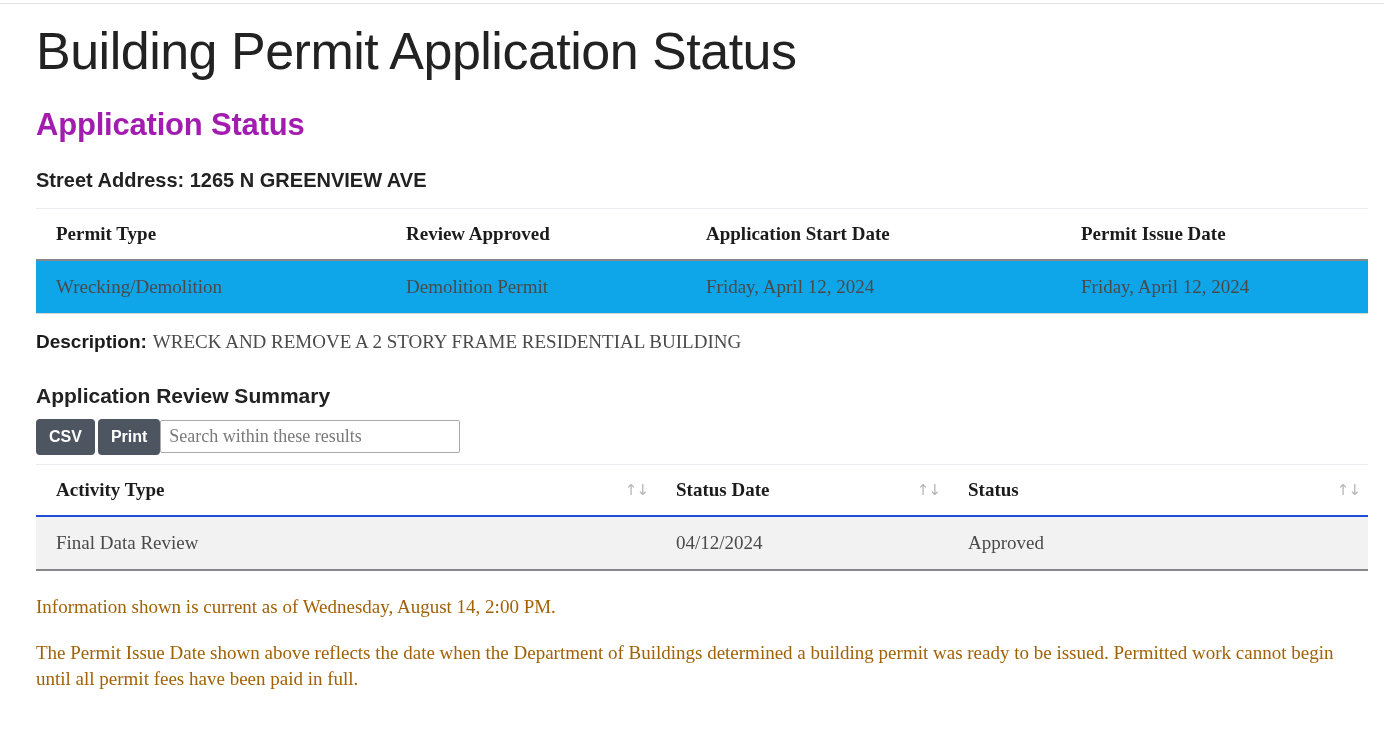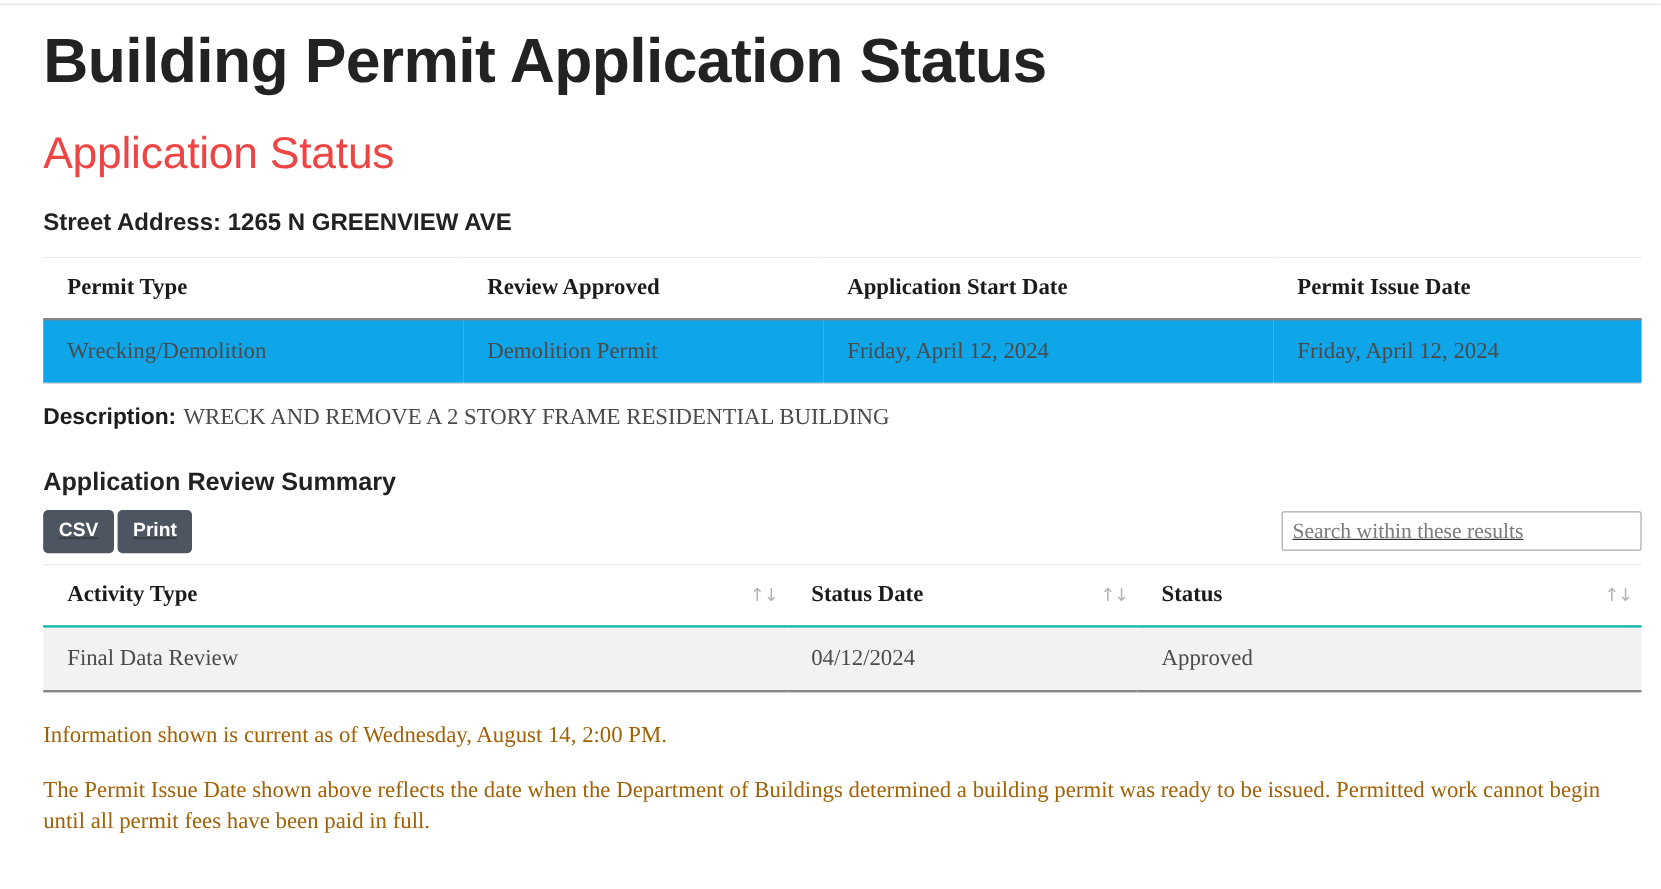--- a/index.html
+++ b/index.html
@@ -27,30 +27,30 @@
     padding: 0 16px 0 36px;
     box-sizing: border-box;
     width: 1384px;
   }
 
   
   h1.page-title {
     font-family: "Liberation Sans", "DejaVu Sans", sans-serif;
     font-size: 52px;
     line-height: 1.05;
-    font-weight: bold;
+    font-weight: normal;
     color: #222222;
     margin: 24px 0 0 0;
     letter-spacing: -0.5px;
   }
   h2.section-title {
     font-family: "Liberation Sans", "DejaVu Sans", sans-serif;
-    font-size: 37px;
-    font-weight: normal;
-    color: #ef4444;
+    font-size: 31px;
+    font-weight: bold;
+    color: #a21caf;
     margin: 28px 0 0 0;
     letter-spacing: -0.2px;
   }
   .street-address {
     font-family: "Liberation Sans", "DejaVu Sans", sans-serif;
     font-size: 20px;
     font-weight: bold;
     color: #222222;
     margin: 26px 0 0 0;
   }
@@ -114,24 +114,23 @@
     font-weight: bold;
     font-size: 19px;
     color: #1b1b1b;
     margin-right: 6px;
   }
 
   
   .table-toolbar {
     display: flex;
     align-items: center;
-    justify-content: space-between;
+    justify-content: flex-start;
     margin-top: 11px;
     width: 1332px;
-    text-decoration: underline;
   }
   .btn-group {
     display: flex;
     gap: 3px;
   }
   .btn {
     font-family: "Liberation Sans", "DejaVu Sans", sans-serif;
     font-size: 16px;
     font-weight: bold;
     color: #ffffff;
@@ -169,21 +168,21 @@
   }
   table.activity-table th {
     position: relative;
     padding-right: 28px;
   }
   table.activity-table tbody tr {
     border-top: 1px solid #d9d9d9;
   }
   table.activity-table tbody tr.striped {
     background: #f2f2f2;
-    border-top: 2px solid #14b8a6;
+    border-top: 2px solid #1d4ed8;
   }
   .sort-icon {
     position: absolute;
     right: 8px;
     top: 50%;
     transform: translateY(-50%);
     font-family: "DejaVu Sans", sans-serif;
     font-size: 15px;
     font-weight: normal;
     color: #b4b4b4;

